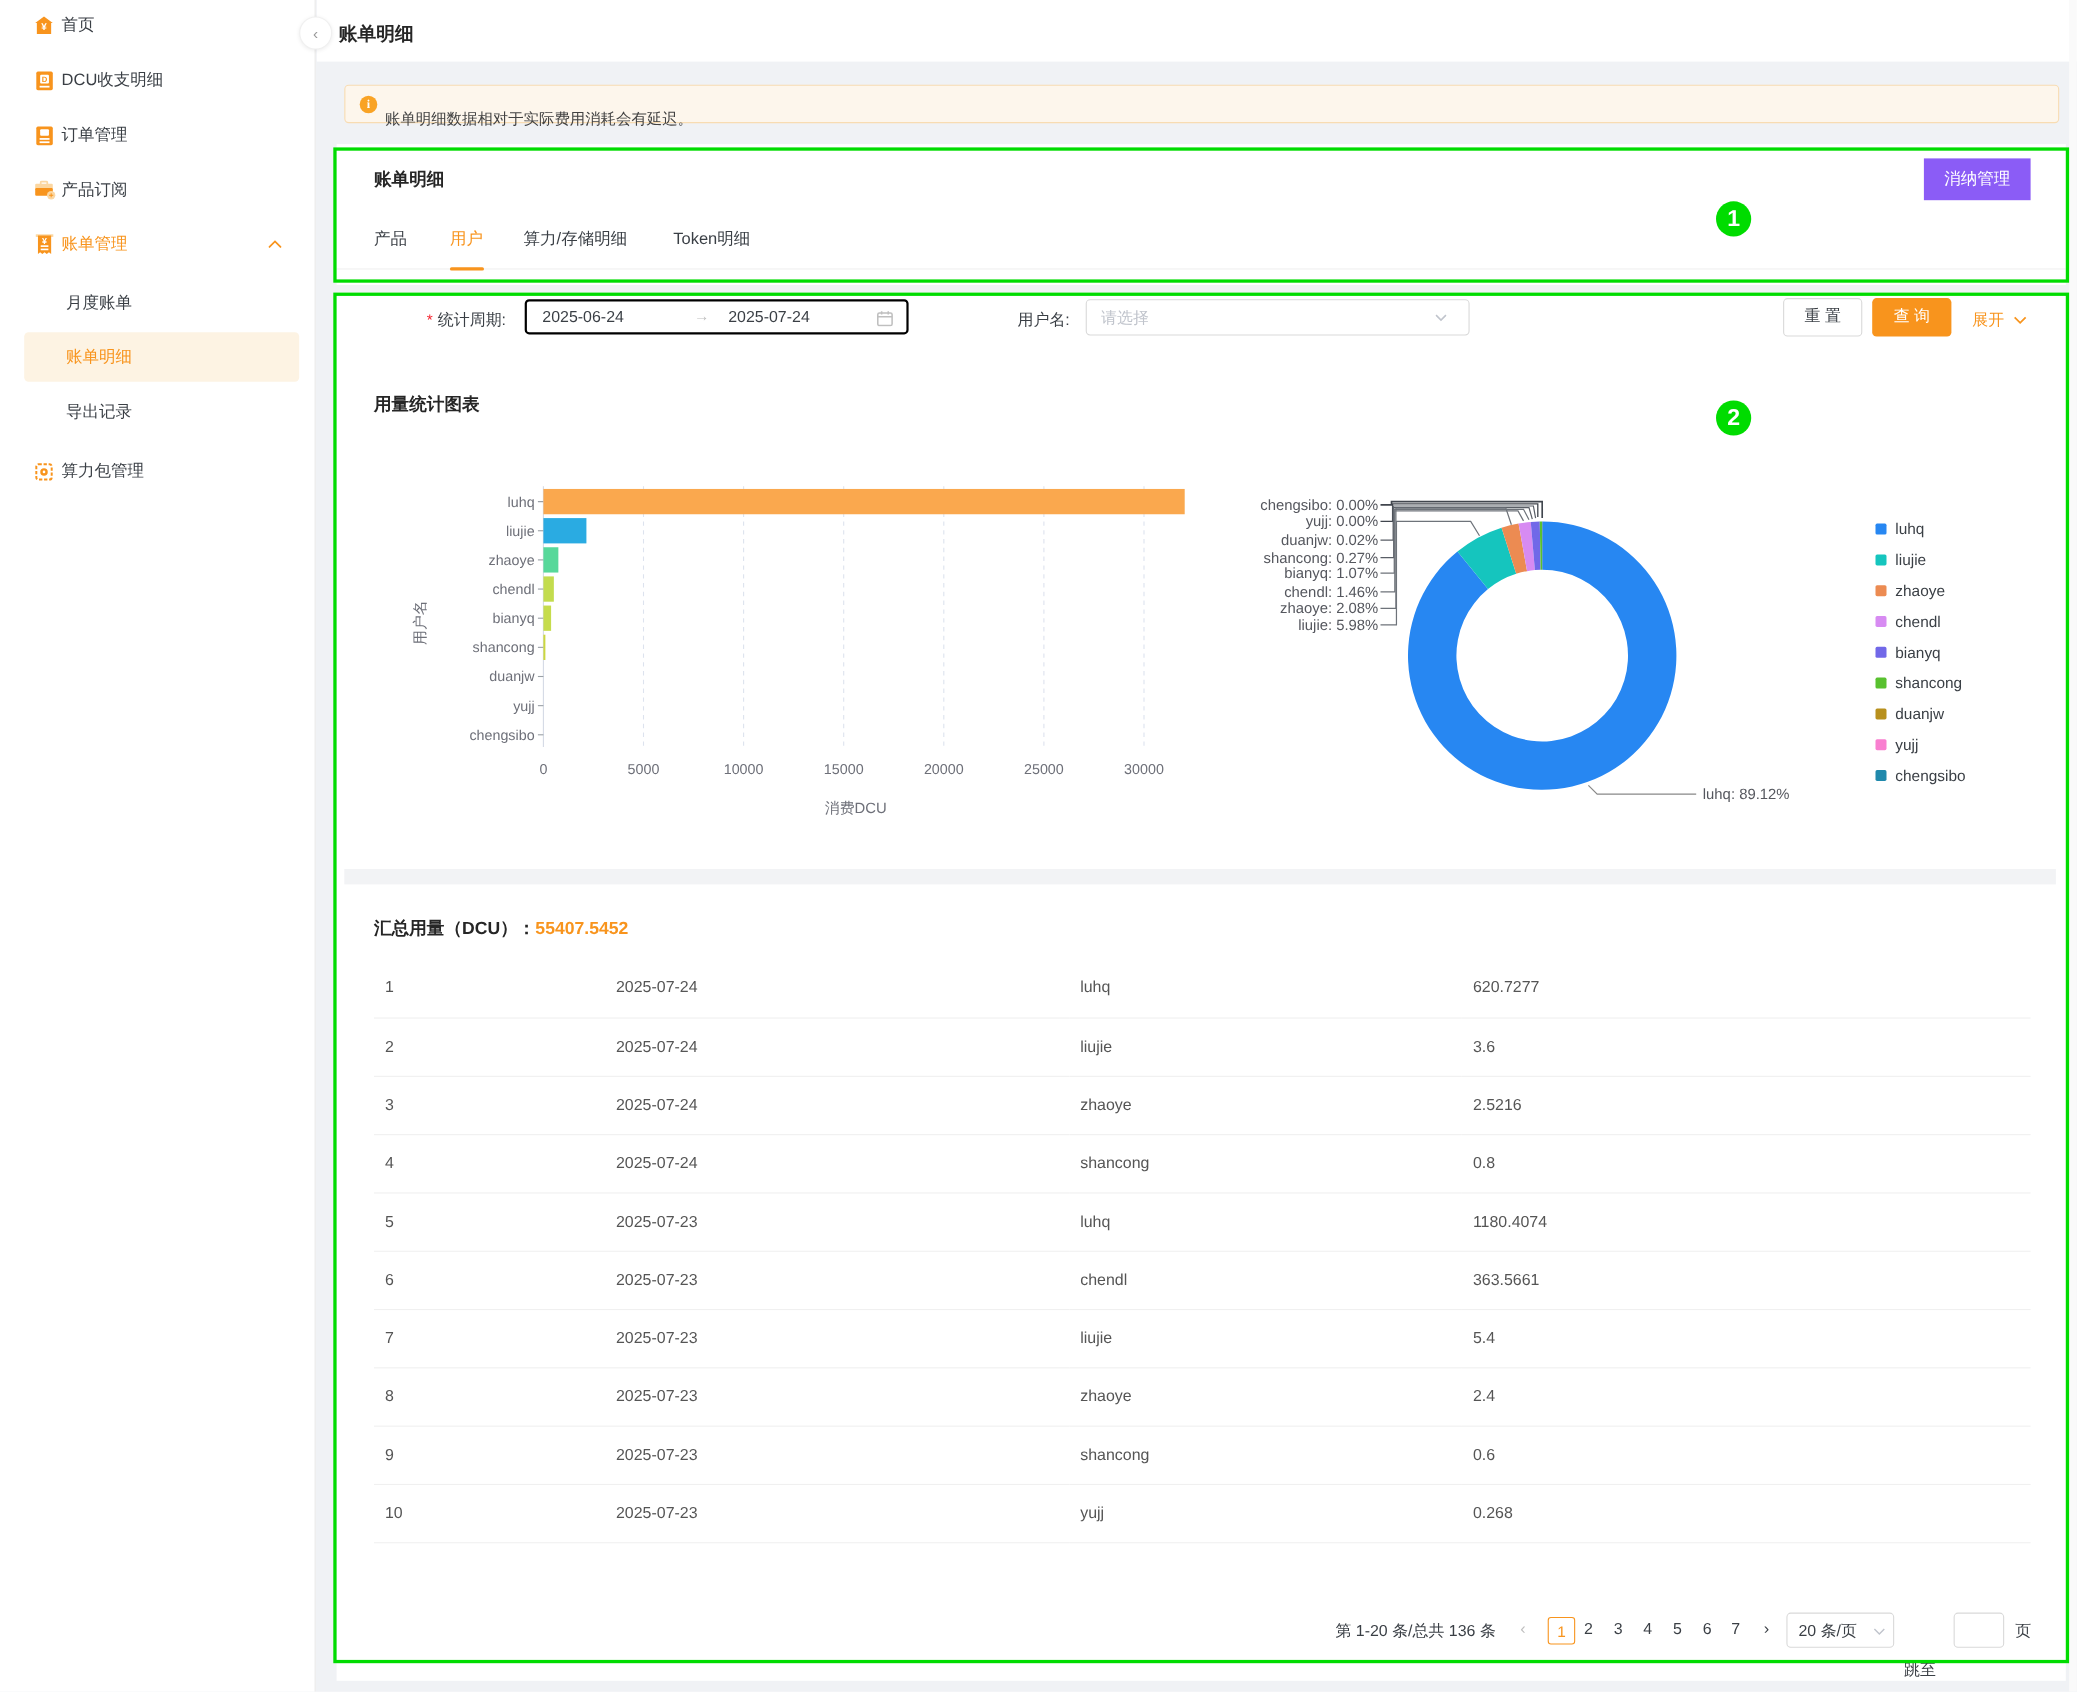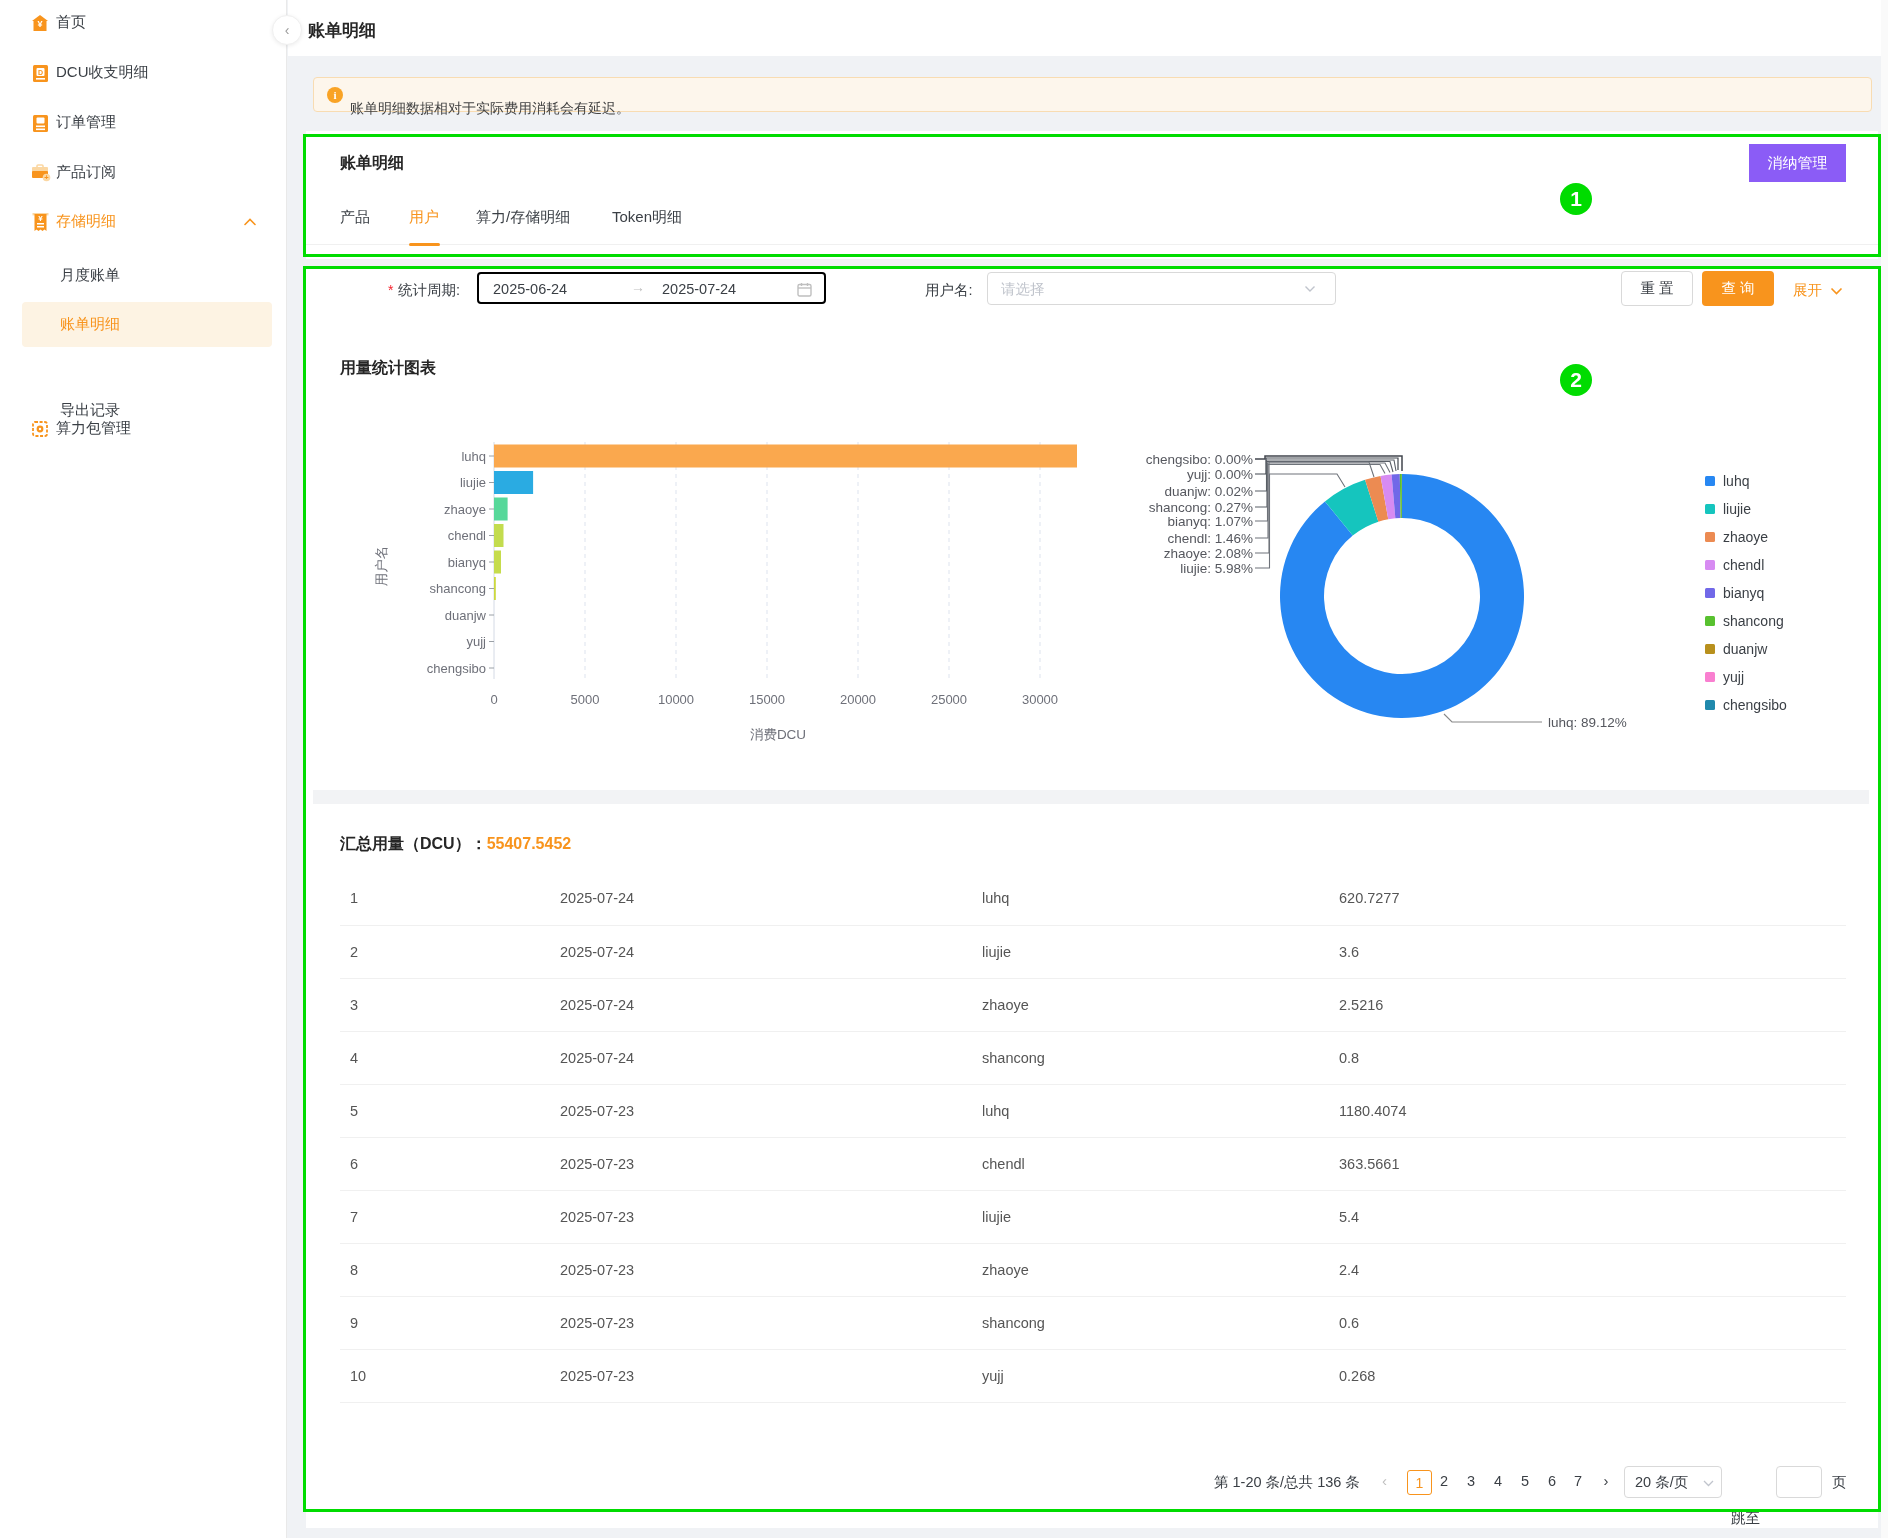--- a/index.html
+++ b/index.html
@@ -60,27 +60,27 @@
     <svg class="abs" style="left:31px;top:420px;" width="18" height="18" viewBox="0 0 18 18">
       <rect x="2" y="2" width="14" height="14" rx="2" fill="none" stroke="#f8941d" stroke-width="1.8" stroke-dasharray="3 1.6"></rect>
       <circle cx="9" cy="9" r="3.4" fill="#f8941d"></circle>
       <circle cx="9" cy="9" r="1.2" fill="#fff"></circle>
     </svg>
 
     <div class="abs" style="left:56px;top:13px;">首页</div>
     <div class="abs" style="left:56px;top:63px;">DCU收支明细</div>
     <div class="abs" style="left:56px;top:113px;">订单管理</div>
     <div class="abs" style="left:56px;top:163px;">产品订阅</div>
-    <div class="abs" style="left:56px;top:212px;color:#f8941d;">存储明细</div>
+    <div class="abs" style="left:56px;top:212px;color:#f8941d;">账单管理</div>
     <svg class="abs" style="left:243px;top:217px;" width="14" height="10" viewBox="0 0 14 10">
         <path d="M2 7.5 L7 2.5 L12 7.5" fill="none" stroke="#f8941d" stroke-width="1.6" stroke-linecap="round"></path>
       </svg>
     <div class="abs" style="left:60px;top:266px;">月度账单</div>
     <div class="abs" style="left:60px;top:315px;color:#f8941d;">账单明细</div>
-    <div class="abs" style="left:60px;top:365px;margin-top:36px;">导出记录</div>
+    <div class="abs" style="left:60px;top:365px;">导出记录</div>
     <div class="abs" style="left:56px;top:419px;">算力包管理</div>
   </div>
 
   <div class="abs" style="left:272px;top:15px;width:30px;height:30px;border-radius:50%;background:#fff;border:1px solid #f0f0f0;box-shadow:0 1px 4px rgba(0,0,0,.08);z-index:6;color:#999;font-size:14px;text-align:center;line-height:28px;">‹</div>
 
   <div class="abs" style="left:288px;top:0;width:1600px;height:56px;background:#fff;"></div>
   <div class="abs bold" style="left:308px;top:19px;font-size:17px;color:#262626;">账单明细</div>
 
   <div class="abs" style="left:313px;top:77px;width:1559px;height:35px;background:#fdf6ec;border:1px solid #f8dcb2;border-radius:4px;">
     <div class="abs" style="left:13px;top:9px;width:16px;height:16px;border-radius:50%;background:#f9a325;color:#fff;font-size:11px;font-weight:bold;text-align:center;line-height:16px;font-family:'Liberation Serif',serif;">i</div>

